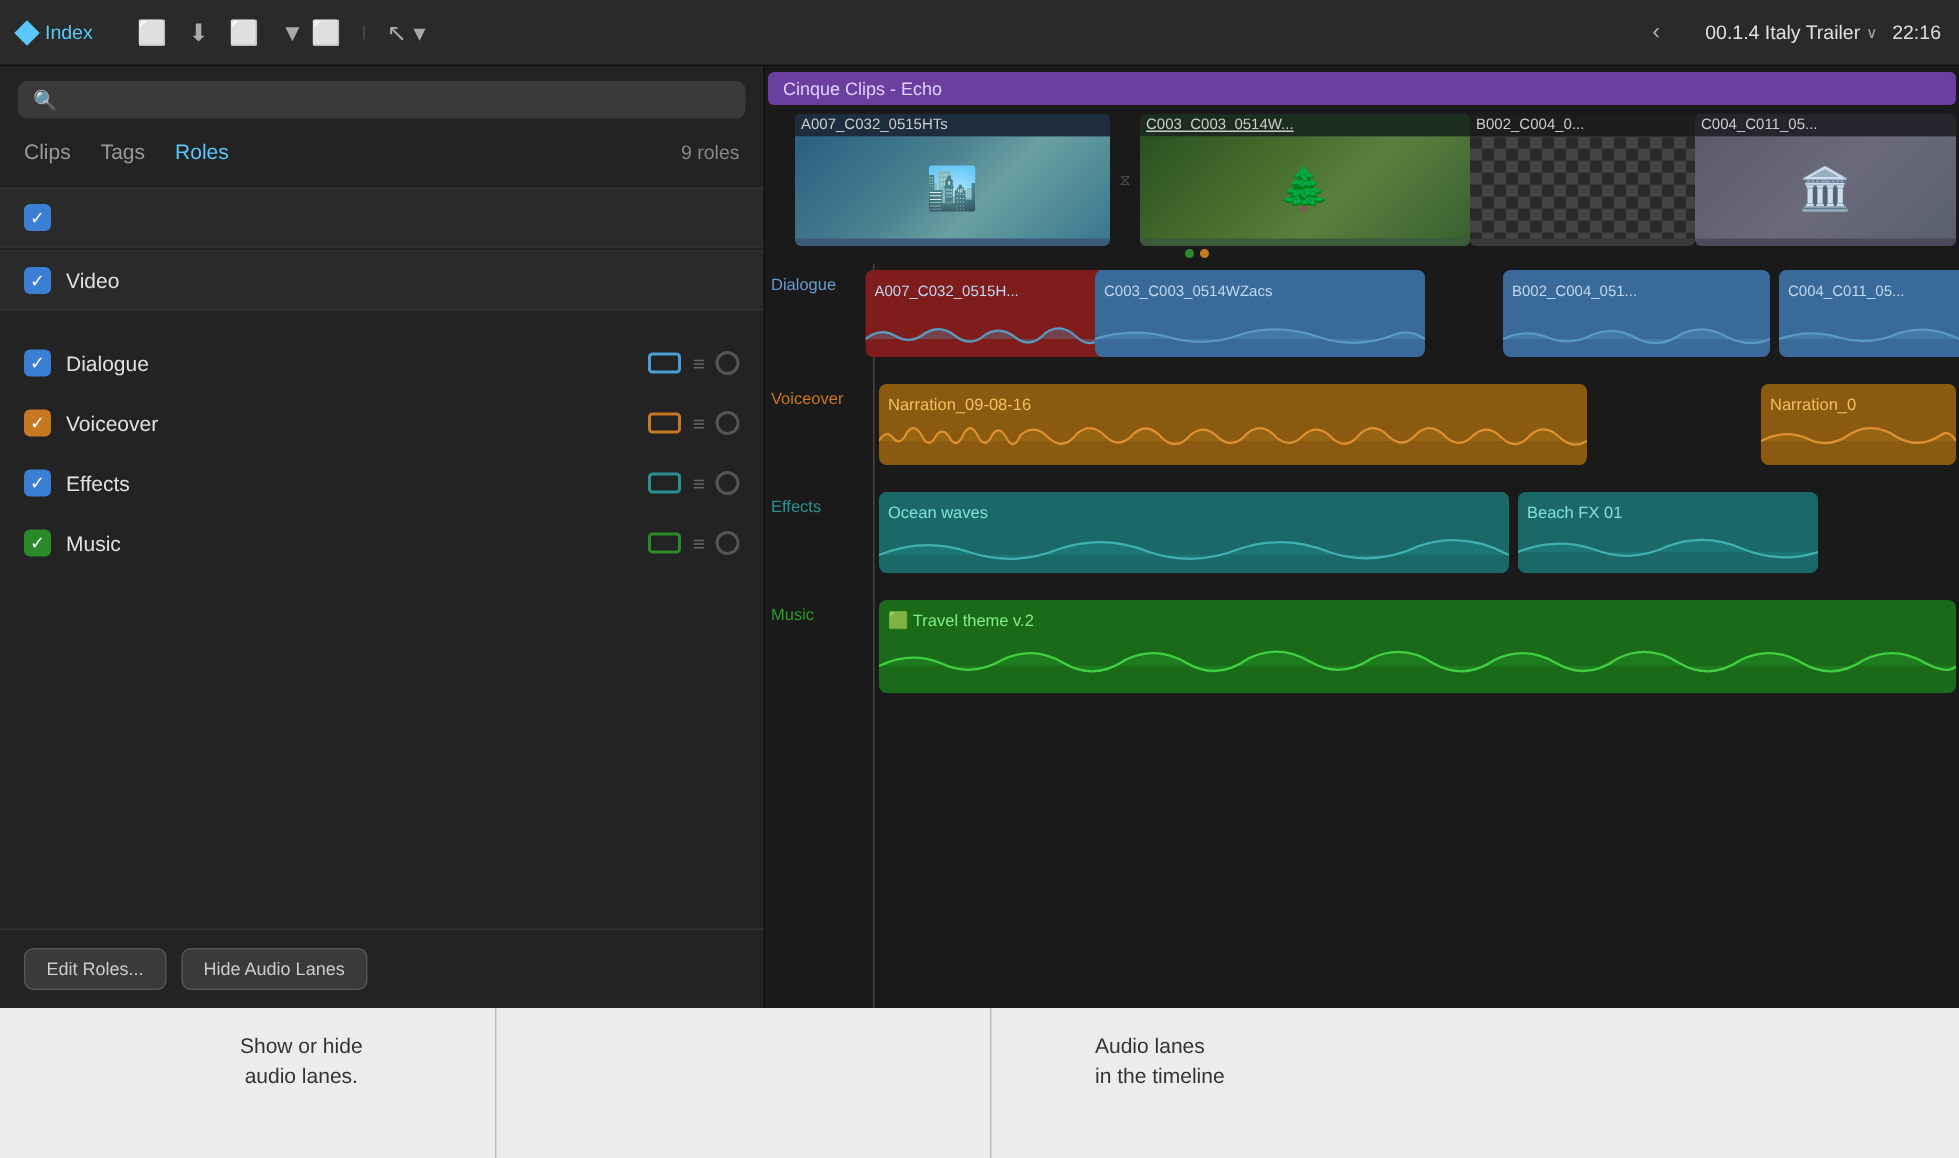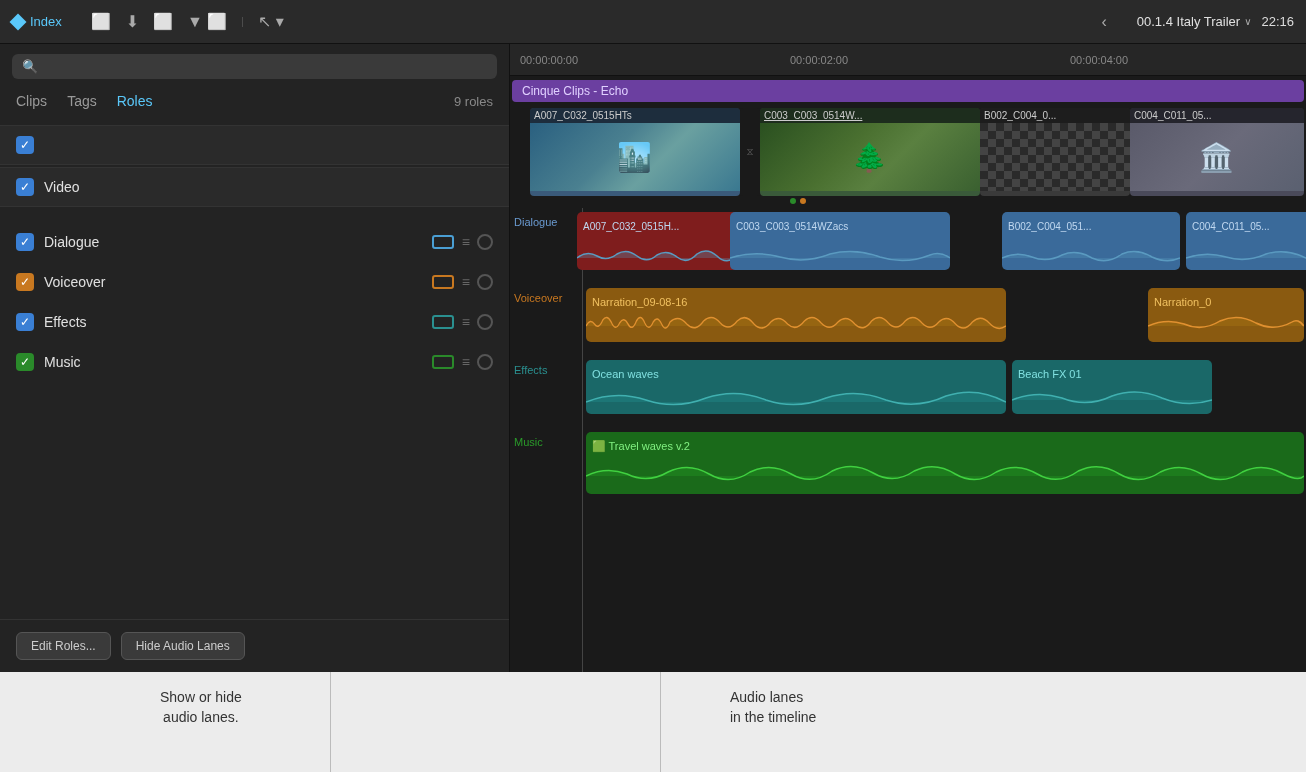--- a/index.html
+++ b/index.html
@@ -338,25 +338,20 @@
 
     <div class="panel-footer">
       <button class="panel-btn">Edit Roles...</button>
       <button class="panel-btn">Hide Audio Lanes</button>
     </div>
 
   </div>
 
   <div class="right-panel">
 
-    <div class="timeline-ruler">
-      <span style="position:absolute;left:10px;">00:00:00:00</span>
-      <span style="position:absolute;left:280px;">00:00:02:00</span>
-      <span style="position:absolute;left:560px;">00:00:04:00</span>
-    </div>
 
     <div class="timeline-content" style="position:relative; padding: 0;">
 
       <div style="position:absolute;top:4px;left:2px;right:2px;height:22px;background:#6b3fa0;border-radius:4px;display:flex;align-items:center;padding:0 10px;">
         <span style="font-size:12px;color:#e0d0ff;">Cinque Clips - Echo</span>
       </div>
 
       <div style="position:absolute;top:32px;left:20px;right:2px;height:88px;display:flex;gap:0;">
 
         <div style="width:210px;background:#3a5a7a;border-radius:4px;overflow:hidden;flex-shrink:0;">
@@ -423,27 +418,27 @@
         <div style="position:absolute;left:218px;top:0;width:220px;height:58px;background:#3a6a9a;border-radius:5px;padding:4px 6px;">
           <span style="font-size:10px;color:#c0d8f0;">C003_C003_0514WZacs</span>
           <svg style="position:absolute;bottom:0;left:0;right:0;width:100%;height:24px;" viewBox="0 0 220 24" preserveAspectRatio="none">
             <path d="M0,12 Q25,4 50,11 Q75,18 100,8 Q125,2 150,11 Q175,19 200,9 Q210,5 220,12" stroke="#5a9ac0" stroke-width="1.5" fill="rgba(90,154,192,0.3)"></path>
           </svg>
         </div>
       </div>
 
       <div style="position:absolute;top:212px;left:2px;right:2px;height:60px;">
         <span style="position:absolute;left:2px;top:4px;font-size:11px;color:#c87820;width:68px;">Voiceover</span>
-        <div style="position:absolute;left:74px;top:0;width:420px;height:54px;background:#8a5a10;border-radius:5px;padding:4px 6px;">
+        <div style="position:absolute;left:74px;top:0;width:472px;height:54px;background:#8a5a10;border-radius:5px;padding:4px 6px;">
           <span style="font-size:11px;color:#f0c060;">Narration_09-08-16</span>
           <svg style="position:absolute;bottom:0;left:0;right:0;width:100%;height:32px;" viewBox="0 0 500 32" preserveAspectRatio="none">
             <path d="M0,16 Q5,8 10,14 Q15,20 20,10 Q25,4 30,12 Q35,22 40,13 Q45,6 50,14 Q55,22 60,11 Q65,3 70,13 Q75,22 80,12 Q85,5 90,14 Q95,23 100,12 Q110,4 120,14 Q130,23 140,11 Q150,3 160,13 Q170,22 180,11 Q190,3 200,14 Q210,23 220,12 Q230,4 240,14 Q250,22 260,11 Q270,3 280,13 Q290,22 300,12 Q310,4 320,14 Q330,23 340,11 Q350,3 360,13 Q370,22 380,11 Q390,3 400,13 Q410,22 420,12 Q430,4 440,14 Q450,23 460,12 Q470,4 480,13 Q490,22 500,16" stroke="#e09030" stroke-width="1.5" fill="rgba(180,130,20,0.3)"></path>
           </svg>
         </div>
-        <div style="position:absolute;right:0;top:0;width:156px;height:54px;background:#8a5a10;border-radius:5px;padding:4px 6px;">
+        <div style="position:absolute;right:0;top:0;width:130px;height:54px;background:#8a5a10;border-radius:5px;padding:4px 6px;">
           <span style="font-size:11px;color:#f0c060;">Narration_0</span>
           <svg style="position:absolute;bottom:0;left:0;right:0;width:100%;height:32px;" viewBox="0 0 130 32" preserveAspectRatio="none">
             <path d="M0,16 Q15,8 30,14 Q45,22 60,11 Q75,3 90,13 Q105,22 120,12 Q125,8 130,16" stroke="#e09030" stroke-width="1.5" fill="rgba(180,130,20,0.3)"></path>
           </svg>
         </div>
       </div>
 
       <div style="position:absolute;top:284px;left:2px;right:2px;height:60px;">
         <span style="position:absolute;left:2px;top:4px;font-size:11px;color:#2a9090;width:68px;">Effects</span>
         <div style="position:absolute;left:74px;top:0;width:420px;height:54px;background:#1a6868;border-radius:5px;padding:4px 6px;">
@@ -456,21 +451,21 @@
           <span style="font-size:11px;color:#80e0e0;">Beach FX 01</span>
           <svg style="position:absolute;bottom:0;left:0;right:0;width:100%;height:32px;" viewBox="0 0 200 32" preserveAspectRatio="none">
             <path d="M0,18 Q25,8 50,16 Q75,26 100,14 Q125,5 150,16 Q175,26 200,18" stroke="#40b0b0" stroke-width="1.5" fill="rgba(40,160,160,0.25)"></path>
           </svg>
         </div>
       </div>
 
       <div style="position:absolute;top:356px;left:2px;right:2px;height:70px;">
         <span style="position:absolute;left:2px;top:4px;font-size:11px;color:#2a9a2a;width:68px;">Music</span>
         <div style="position:absolute;left:74px;top:0;right:0;height:62px;background:#1a6a1a;border-radius:5px;padding:4px 6px;">
-          <span style="font-size:11px;color:#80f080;">🟩 Travel waves v.2</span>
+          <span style="font-size:11px;color:#80f080;">🟩 Travel theme v.2</span>
           <svg style="position:absolute;bottom:0;left:0;right:0;width:100%;height:36px;" viewBox="0 0 700 36" preserveAspectRatio="none">
             <path d="M0,18 Q20,8 40,16 Q60,26 80,14 Q100,4 120,16 Q140,28 160,14 Q180,4 200,16 Q220,28 240,13 Q260,3 280,15 Q300,27 320,13 Q340,3 360,16 Q380,28 400,14 Q420,4 440,16 Q460,28 480,13 Q500,3 520,16 Q540,28 560,14 Q580,4 600,16 Q620,28 640,14 Q660,4 680,16 Q695,24 700,18" stroke="#40d040" stroke-width="1.5" fill="rgba(40,180,40,0.25)"></path>
           </svg>
         </div>
       </div>
 
     </div>
 
   </div>
 

